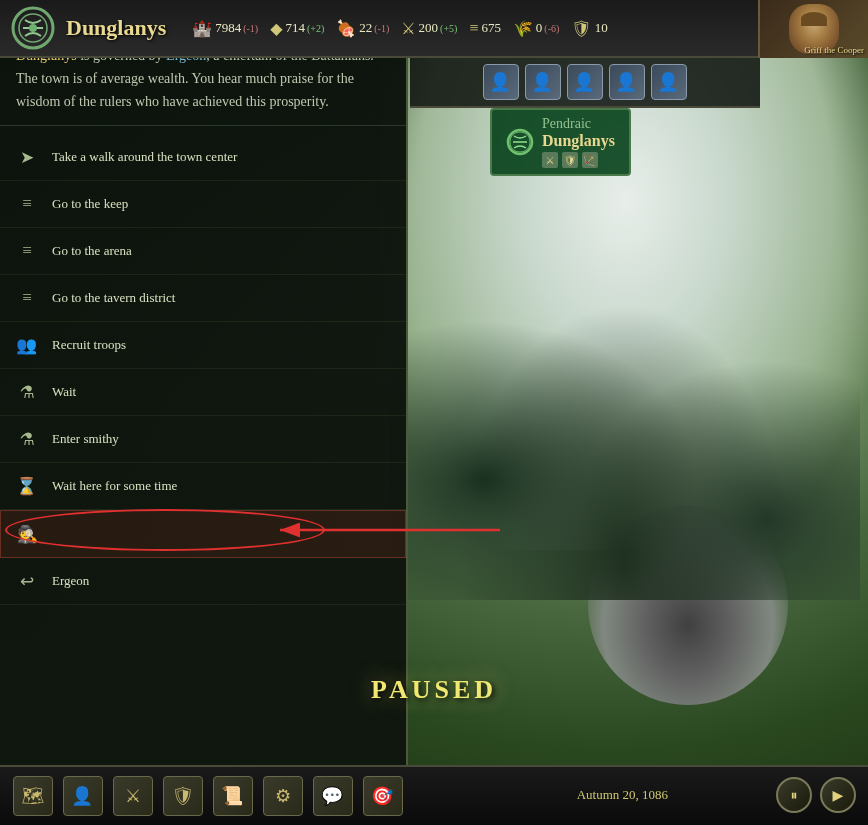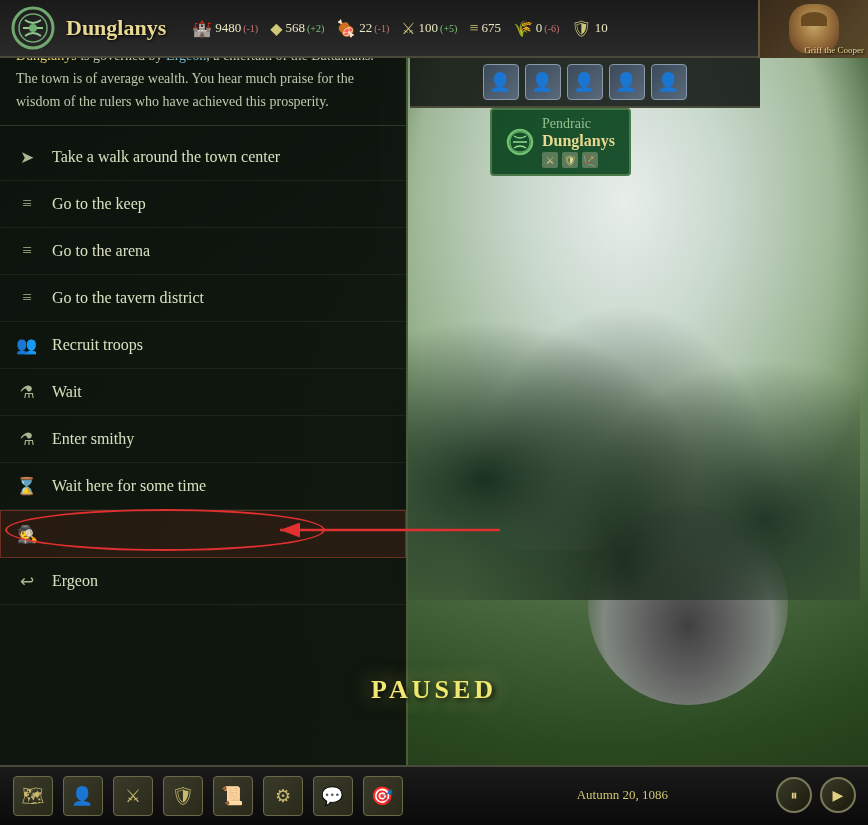--- a/index.html
+++ b/index.html
@@ -345,21 +345,21 @@
       display: flex;
       align-items: center;
       justify-content: center;
       margin-right: 12px;
       font-size: 17px;
       color: #a8b890;
     }
 
     .menu-text {
       color: #d8e0c0;
-      font-size: 16px;
+      font-size: 13px;
       font-family: 'Georgia', serif;
       text-align: right;
     }
 
     
     .steal-item {
       position: relative;
     }
 
     .steal-ellipse {
@@ -401,36 +401,36 @@
       <path d="M12 22 L32 22" fill="none" stroke="#90c890" stroke-width="2"></path>
       <path d="M14 30 Q22 24 30 30" fill="none" stroke="#90c890" stroke-width="2"></path>
       <circle cx="22" cy="22" r="4" fill="#70b070"></circle>
     </svg>
   </div>
   <span id="town-title" style="font-size:22px;color:#e8d890;font-weight:bold;text-shadow:1px 1px 3px #000;margin-right:20px;">Dunglanys</span>
 
   <div id="resources-container" style="display:flex;align-items:center;flex:1;">
       <div class="top-resource">
         <span class="icon">🏰</span>
-        <span class="val">9480</span>
+        <span class="val">7984</span>
         <span class="change ">(-1)</span>
       </div>
       <div class="top-resource">
         <span class="icon">◆</span>
-        <span class="val">568</span>
+        <span class="val">714</span>
         <span class="change pos">(+2)</span>
       </div>
       <div class="top-resource">
         <span class="icon">🍖</span>
         <span class="val">22</span>
         <span class="change ">(-1)</span>
       </div>
       <div class="top-resource">
         <span class="icon">⚔</span>
-        <span class="val">100</span>
+        <span class="val">200</span>
         <span class="change pos">(+5)</span>
       </div>
       <div class="top-resource">
         <span class="icon">≡</span>
         <span class="val">675</span>
       </div>
       <div class="top-resource">
         <span class="icon">🌾</span>
         <span class="val">0</span>
         <span class="change ">(-6)</span>

